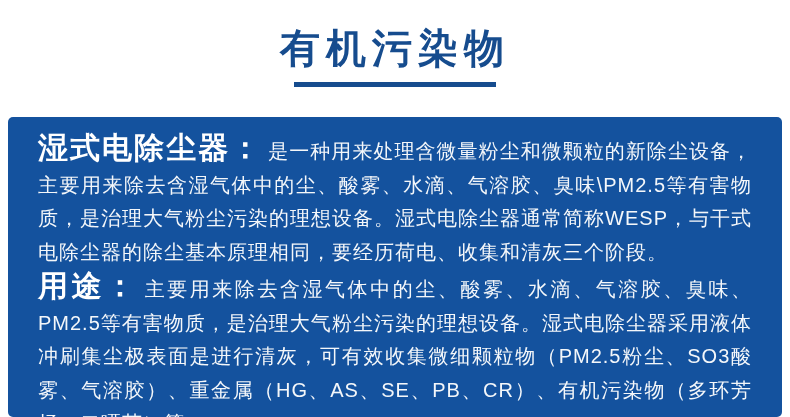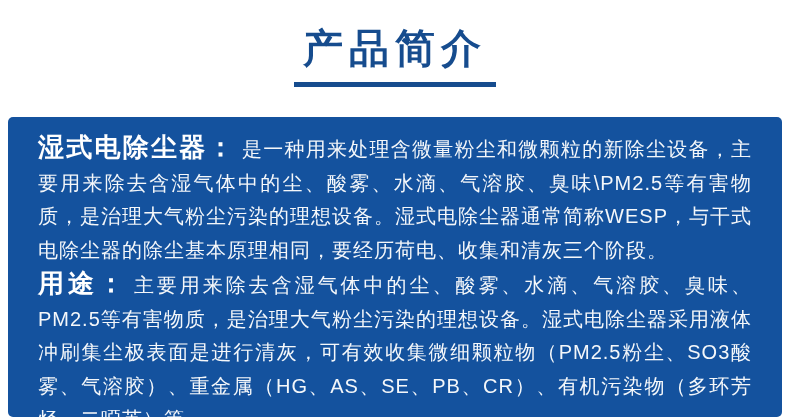--- a/index.html
+++ b/index.html
@@ -53,33 +53,33 @@
   }
   .intro-section {
     margin: 0;
     font-size: 20px;
     line-height: 33.5px;
     letter-spacing: 1px;
     text-align: justify;
     color: #f4f7fa;
   }
   .section-label {
-    font-size: 26px;
+    font-size: 30px;
     font-weight: bold;
     color: #ffffff;
     letter-spacing: 2px;
     margin-right: 6px;
   }
 </style>
 </head>
 <body>
 
 <div class="page">
 
-  <h1 class="page-title">产品简介</h1>
+  <h1 class="page-title">有机污染物</h1>
 
   <div class="title-underline"></div>
 
   <div class="intro-panel">
 
     <p class="intro-section"><span class="section-label">湿式电除尘器：</span><span>是一种用来处理含微量粉尘和微颗粒的新除尘设备，主要用来除去含湿气体中的尘、酸雾、水滴、气溶胶、臭味\PM2.5等有害物质，是治理大气粉尘污染的理想设备。湿式电除尘器通常简称WESP，与干式电除尘器的除尘基本原理相同，要经历荷电、收集和清灰三个阶段。</span></p>
 
     <p class="intro-section"><span class="section-label">用途：</span><span>主要用来除去含湿气体中的尘、酸雾、水滴、气溶胶、臭味、PM2.5等有害物质，是治理大气粉尘污染的理想设备。湿式电除尘器采用液体冲刷集尘极表面是进行清灰，可有效收集微细颗粒物（PM2.5粉尘、SO3酸雾、气溶胶）、重金属（HG、AS、SE、PB、CR）、有机污染物（多环芳烃、二噁英）等。</span></p>
 
   </div>

